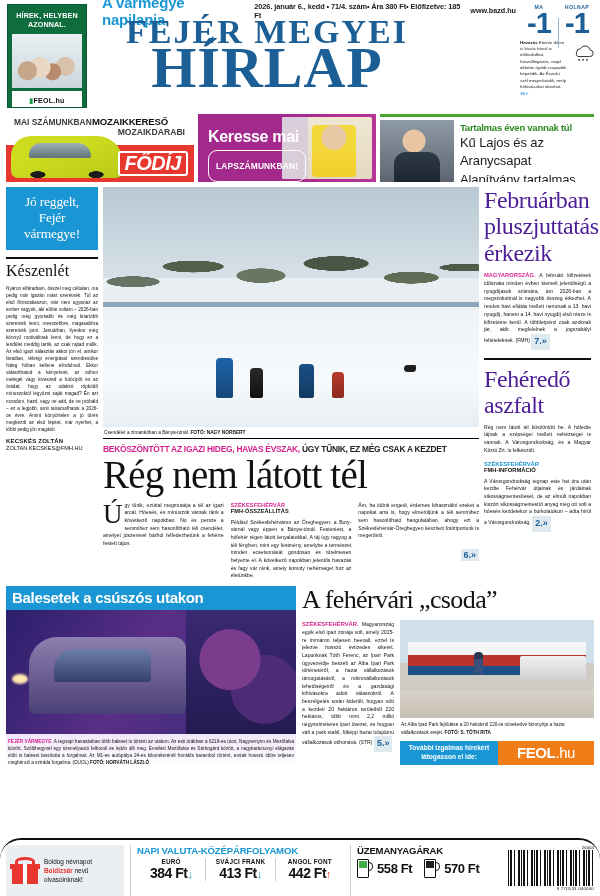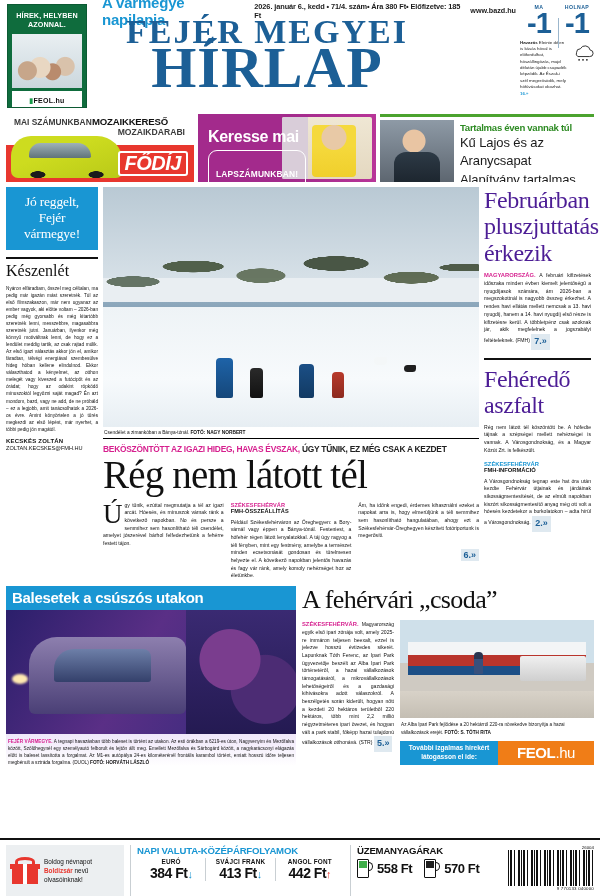--- a/index.html
+++ b/index.html
@@ -85,21 +85,21 @@
       radial-gradient(ellipse at 24% 92%, #1b1b1b 0 7px, transparent 8px),
       radial-gradient(ellipse at 76% 92%, #1b1b1b 0 7px, transparent 8px),
       linear-gradient(160deg, #cddc1f 38%, #b9c918 100%);
     border-radius: 20px 26px 7px 7px;
   }
   .bn1 .car:after{content:"";position:absolute;left:18px;top:7px;width:62px;height:15px;
       background:linear-gradient(#9fb2b8,#60737a);border-radius:14px 16px 2px 2px;}
   .bn2 { width:178px; background:linear-gradient(90deg,#a32a8c 0 52%, #b83598 100%); }
   .bn2 .k1 { position:absolute; left:10px; top:14px; color:#fff; font-size:16px; font-weight:bold; letter-spacing:-.3px;}
   .bn2 .k2 { position:absolute; left:10px; top:36px; color:#fff; font-size:8.4px; font-weight:bold;
-      border:1px solid #fff; border-radius:9px; padding:18px 7px; letter-spacing:.2px;}
+      border:1px solid #fff; border-radius:9px; padding:10px 7px; letter-spacing:.2px;}
   .bn2 .mag { position:absolute; right:4px; top:3px; width:90px; height:62px;
       background: linear-gradient(#efe7d4,#e4d8c0); border-radius:2px; overflow:hidden;}
   .bn2 .mag:before{content:"";position:absolute;left:0;top:0;width:26px;height:100%;background:#d9cdd9;}
   .bn2 .mag:after{content:"";position:absolute;left:30px;top:8px;width:44px;height:52px;
       background:radial-gradient(circle at 50% 24%,#e8c9a6 0 12px,transparent 13px),
                  linear-gradient(#f5d93c 40%,#f0cf2c);border-radius:4px;}
   .bn3 { flex:1; background:#fff; border-top:3px solid #4ba32f; }
   .bn3 .ph { position:absolute; left:0; top:3px; width:74px; height:62px;
       background:
         radial-gradient(circle at 46% 34%, #e9c5a3 0 11px, transparent 12px),
@@ -230,21 +230,21 @@
   .lr-cap { font-size:4.7px; line-height:1.5; color:#111; padding:3px 1px 0 1px; }
   .feol-bar { display:flex; margin-top:5px; height:24px; }
   .feol-bar .l { flex:1; background:#1996d3; color:#fff; font-size:6.6px; font-weight:bold;
      display:flex; flex-direction:column; align-items:center; justify-content:center; line-height:1.3;}
   .feol-bar .r { width:96px; background:#f07d17; color:#fff; font-size:15px; font-weight:bold;
      display:flex; align-items:center; justify-content:center; letter-spacing:-.4px;}
   .feol-bar .r i { font-style:normal; font-weight:normal; }
 
   
   .footer { position:absolute; left:0; bottom:0; width:600px; height:58px;
-     border-top:2px solid #111; padding:5px 6px 0 6px; display:flex; gap:6px; align-items:stretch;}
+     border-top:2px solid #111; padding:5px 6px 0 6px; display:flex; gap:6px; align-items:stretch;border-radius:21px;}
   .f-name { width:118px; background:#eceff1; display:flex; align-items:center; gap:4px; padding:0 4px;}
   .f-gift { width:30px; height:30px; position:relative; }
   .f-gift .box { position:absolute; left:2px; top:11px; width:26px; height:17px; background:#e8372e; }
   .f-gift .lid { position:absolute; left:0px; top:8px; width:30px; height:5px; background:#e8372e; }
   .f-gift .rib { position:absolute; left:13px; top:8px; width:4px; height:20px; background:#fff; }
   .f-gift .bow { position:absolute; left:5px; top:1px; width:20px; height:9px;
      border:3px solid #e8372e; border-radius:50% 50% 0 0; border-bottom:none; }
   .f-name .t { font-size:6.4px; line-height:1.45; color:#111; }
   .f-name .t b { color:#e8372e; }
   .f-valuta { flex:1; border-left:1px solid #c9cfd3; padding-left:6px; }

